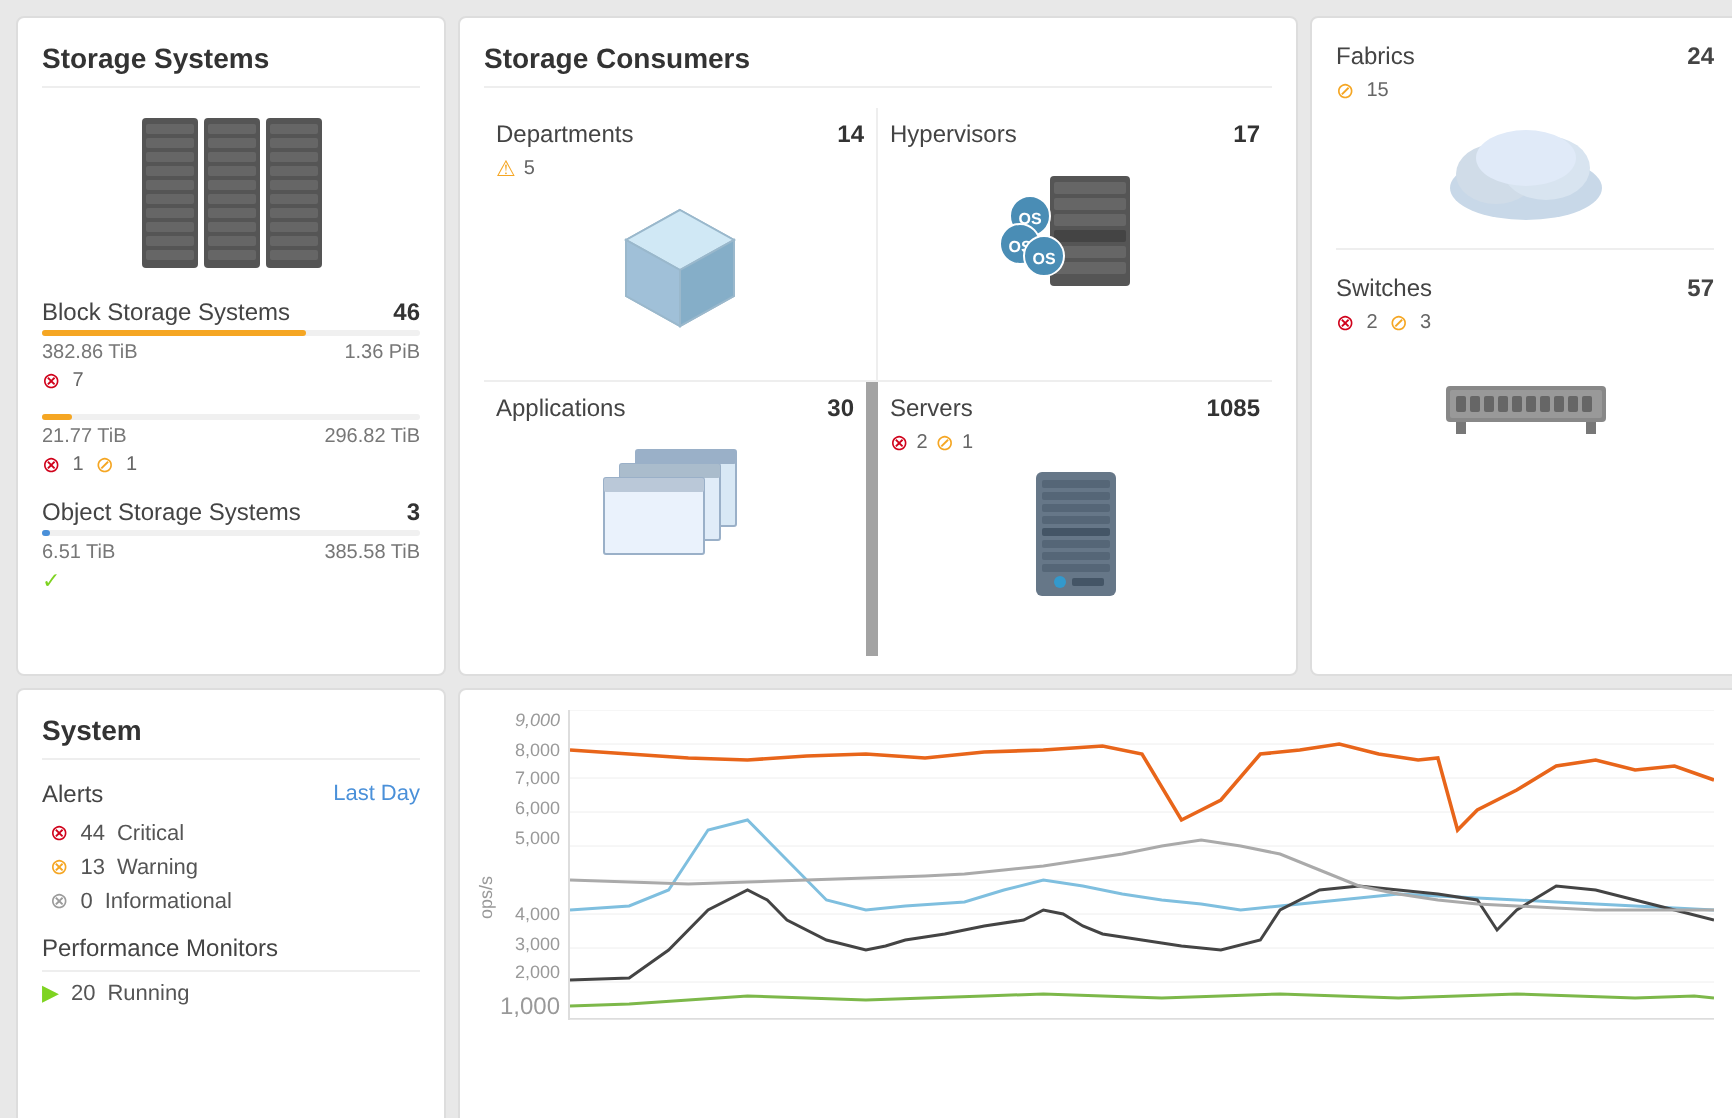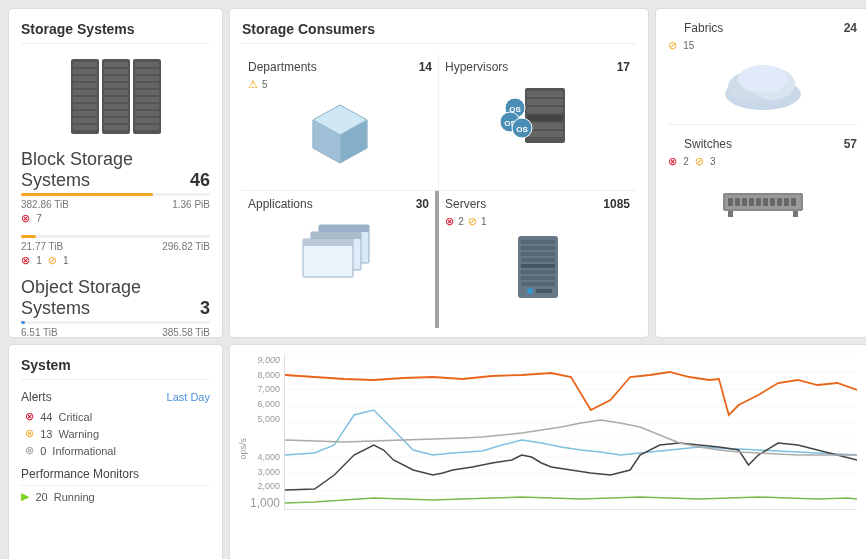--- a/index.html
+++ b/index.html
@@ -41,21 +41,21 @@
       justify-content: center;
       margin-bottom: 10px;
     }
     .storage-item {
       margin-bottom: 10px;
     }
     .storage-item-header {
       display: flex;
       justify-content: space-between;
       align-items: flex-end;
-      font-size: 18px;
+      font-size: 12px;
       color: #444;
       margin-bottom: 2px;
     }
     .storage-item-count {
       font-weight: 600;
       color: #333;
     }
     .storage-bar {
       height: 3px;
       background: #f0f0f0;
@@ -120,21 +120,20 @@
     
     .network-item {
       margin-bottom: 12px;
     }
     .network-item-header {
       display: flex;
       justify-content: space-between;
       font-size: 12px;
       color: #444;
       margin-bottom: 4px;
-      margin-left: 16px;
     }
     .network-item-count {
       font-weight: 600;
     }
     .network-image {
       display: flex;
       justify-content: center;
       align-items: center;
       height: 60px;
     }
@@ -360,21 +359,21 @@
             <circle cx="15" cy="30" r="10" fill="#4a8db5" stroke="#fff" stroke-width="1"></circle>
             <text x="15" y="34" text-anchor="middle" font-size="8" fill="#fff" font-weight="bold">OS</text>
             <circle cx="10" cy="44" r="10" fill="#4a8db5" stroke="#fff" stroke-width="1"></circle>
             <text x="10" y="48" text-anchor="middle" font-size="8" fill="#fff" font-weight="bold">OS</text>
             <circle cx="22" cy="50" r="10" fill="#4a8db5" stroke="#fff" stroke-width="1"></circle>
             <text x="22" y="54" text-anchor="middle" font-size="8" fill="#fff" font-weight="bold">OS</text>
           </svg>
         </div>
       </div>
 
-      <div style="padding:6px; border-right:4px solid #a3a3a3;">
+      <div style="padding:6px; border-right:6px solid #a3a3a3;">
         <div class="consumer-header">
           <span>Applications</span>
           <span class="consumer-count">30</span>
         </div>
         <div class="consumer-image">
 
           <svg width="80" height="60" viewBox="0 0 80 60">
 
             <rect x="20" y="5" width="50" height="38" fill="#d8e8f5" stroke="#9ab0c8" stroke-width="1" rx="1"></rect>
             <rect x="20" y="5" width="50" height="7" fill="#9ab0c8" rx="1"></rect>

